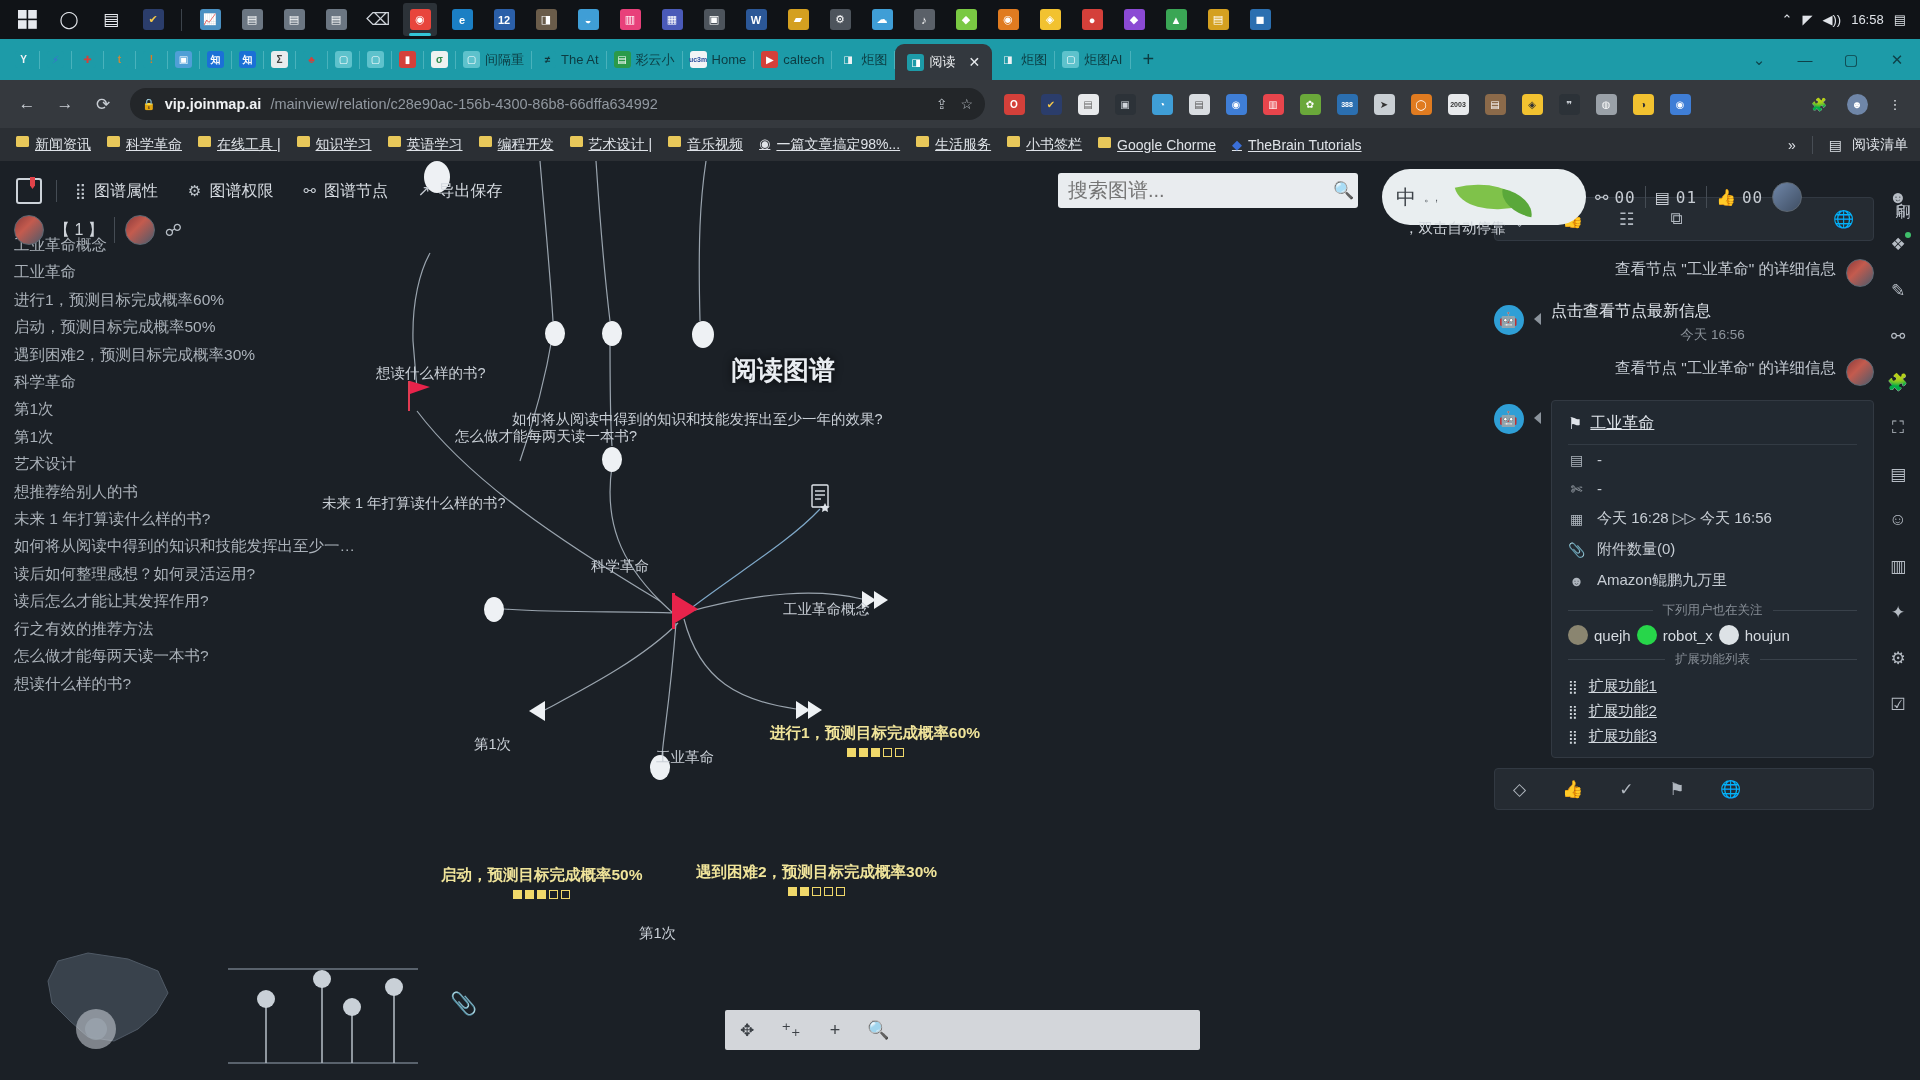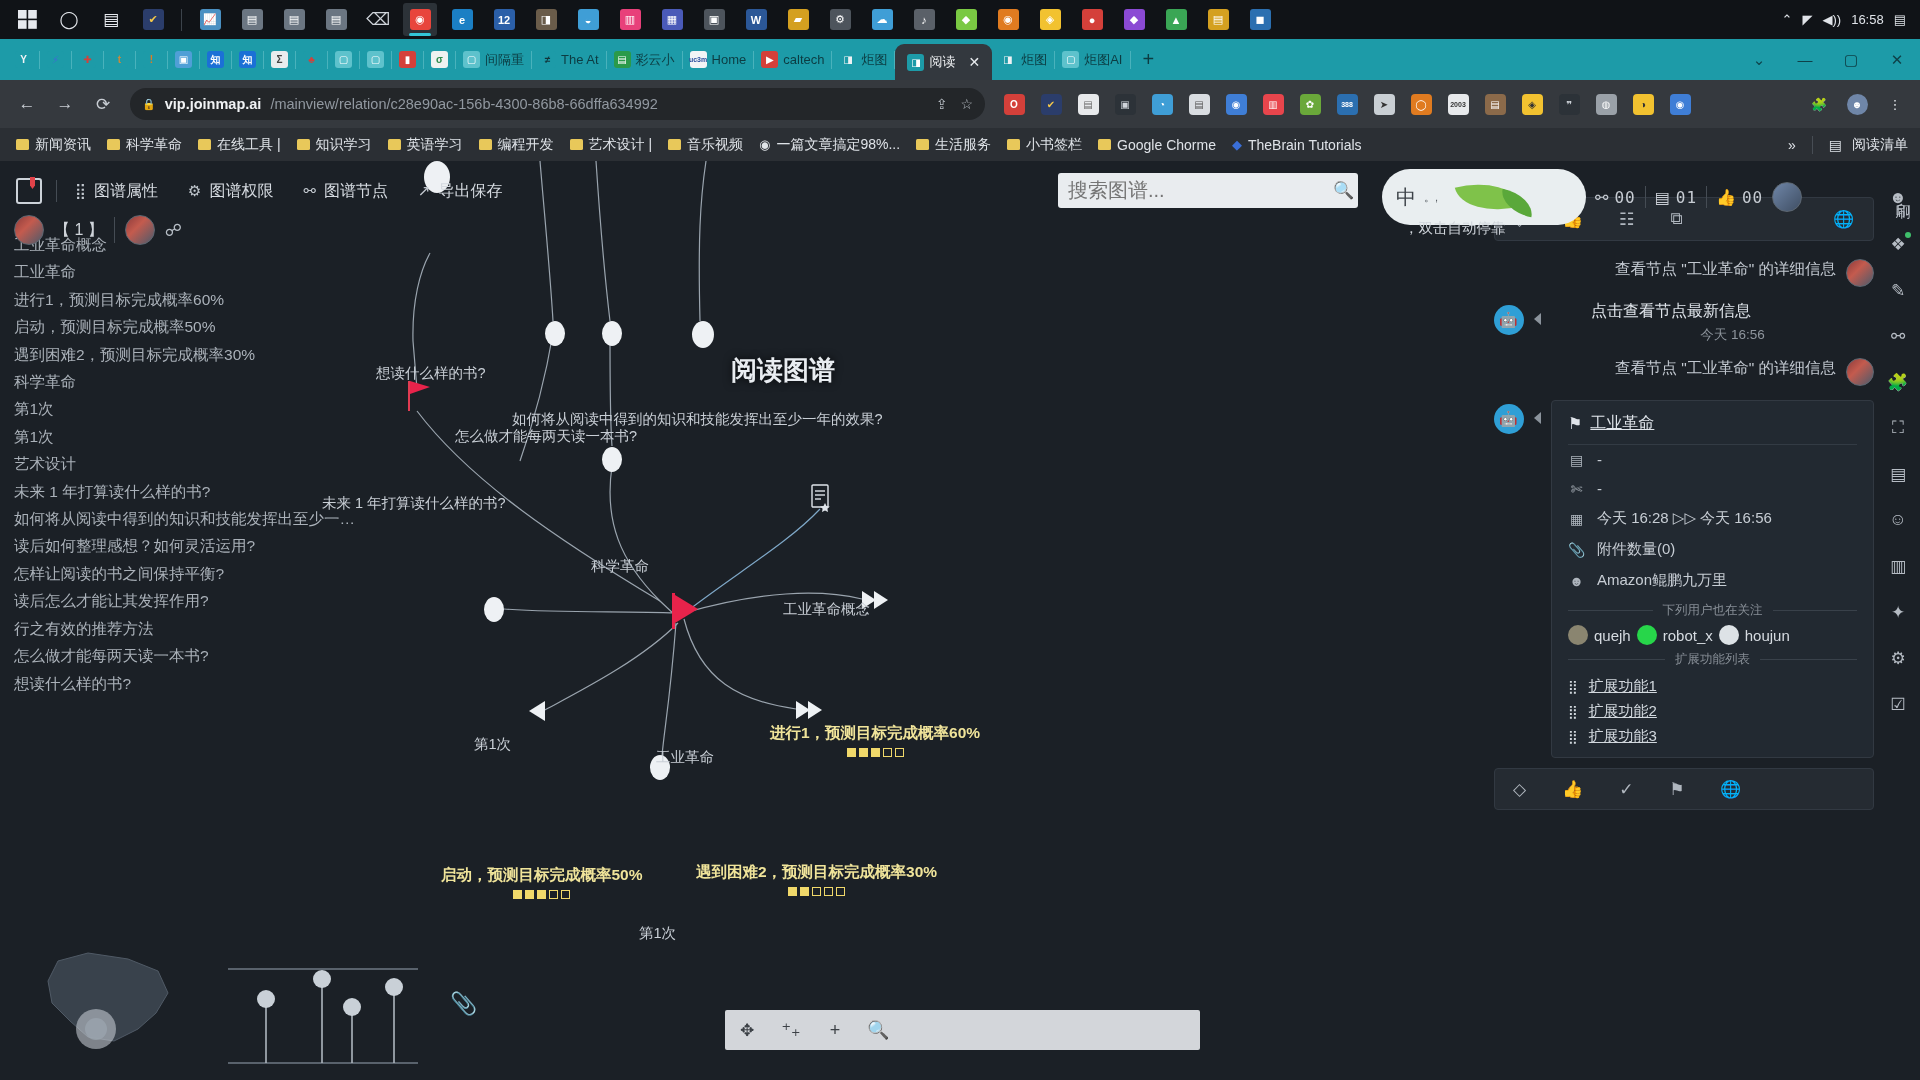--- a/index.html
+++ b/index.html
@@ -77,22 +77,22 @@
              align-items:center; justify-content:center; font-size:10px;
              font-weight:bold; color:#fff; }
   .omni-right { margin-left:auto; display:flex; align-items:center; gap:8px; }
 
   
   .bookmarks {
     position:absolute; top:128px; left:0; width:1920px; height:33px;
     background:#2b2f34; display:flex; align-items:center; padding:0 8px; gap:2px;
     font-size:14px; color:#dfe3e8;
   }
-  .bm { display:flex; align-items:center; gap:6px; padding:3px 8px; border-radius:4px;
-        white-space:nowrap; }
+  .bm { display:flex; align-items:flex-start; gap:6px; padding:3px 8px; border-radius:4px;
+        white-space:nowrap;text-decoration:underline; }
   .bm .fold { width:13px; height:11px; background:#e8c85a; border-radius:1.5px; flex:0 0 auto; }
   .bm-right { margin-left:auto; display:flex; align-items:center; gap:10px; padding-right:4px; }
   .bm-sep { width:1px; height:18px; background:#474d54; margin:0 6px; }
 
   
   .app { position:absolute; top:161px; left:0; width:1920px; height:919px; background:#1b2026; }
 
   
   .canvas { position:absolute; inset:0; overflow:hidden; }
   .canvas svg { position:absolute; top:0; left:0; }
@@ -755,24 +755,24 @@
     <div class="nodelist" id="nodelist">
         <div class="nl-item">工业革命概念</div>
         <div class="nl-item">工业革命</div>
         <div class="nl-item">进行1，预测目标完成概率60%</div>
         <div class="nl-item">启动，预测目标完成概率50%</div>
         <div class="nl-item">遇到困难2，预测目标完成概率30%</div>
         <div class="nl-item">科学革命</div>
         <div class="nl-item">第1次</div>
         <div class="nl-item">第1次</div>
         <div class="nl-item">艺术设计</div>
+        <div class="nl-item">想推荐给别人的书</div>
         <div class="nl-item">未来 1 年打算读什么样的书?</div>
         <div class="nl-item">如何将从阅读中得到的知识和技能发挥出至少一…</div>
         <div class="nl-item">读后如何整理感想？如何灵活运用?</div>
-        <div class="nl-item">怎样让阅读的书之间保持平衡?</div>
         <div class="nl-item">读后怎么才能让其发挥作用?</div>
         <div class="nl-item">行之有效的推荐方法</div>
         <div class="nl-item">怎么做才能每两天读一本书?</div>
         <div class="nl-item">想读什么样的书?</div>
       </div>
 
     <div class="searchgraph">
       <input placeholder="搜索图谱..." style="">
       <span class="sg-ic">🔍</span>
     </div>
@@ -828,21 +828,21 @@
       </div>
 
       <div class="rrow">
         <div class="msg-text" style="font-size:15.5px;color:#c3c9d1;">查看节点 "工业革命" 的详细信息</div>
         <div class="uav"></div>
       </div>
 
       <div class="msg-row">
         <div class="bot">🤖</div>
         <div class="tri"></div>
-        <div style="flex:1;margin-left:40px;">
+        <div style="flex:1;">
           <div class="msg-text">点击查看节点最新信息</div>
           <div class="msg-time">今天 16:56</div>
         </div>
       </div>
 
       <div class="rrow">
         <div class="msg-text" style="font-size:15.5px;color:#c3c9d1;">查看节点 "工业革命" 的详细信息</div>
         <div class="uav"></div>
       </div>
 

